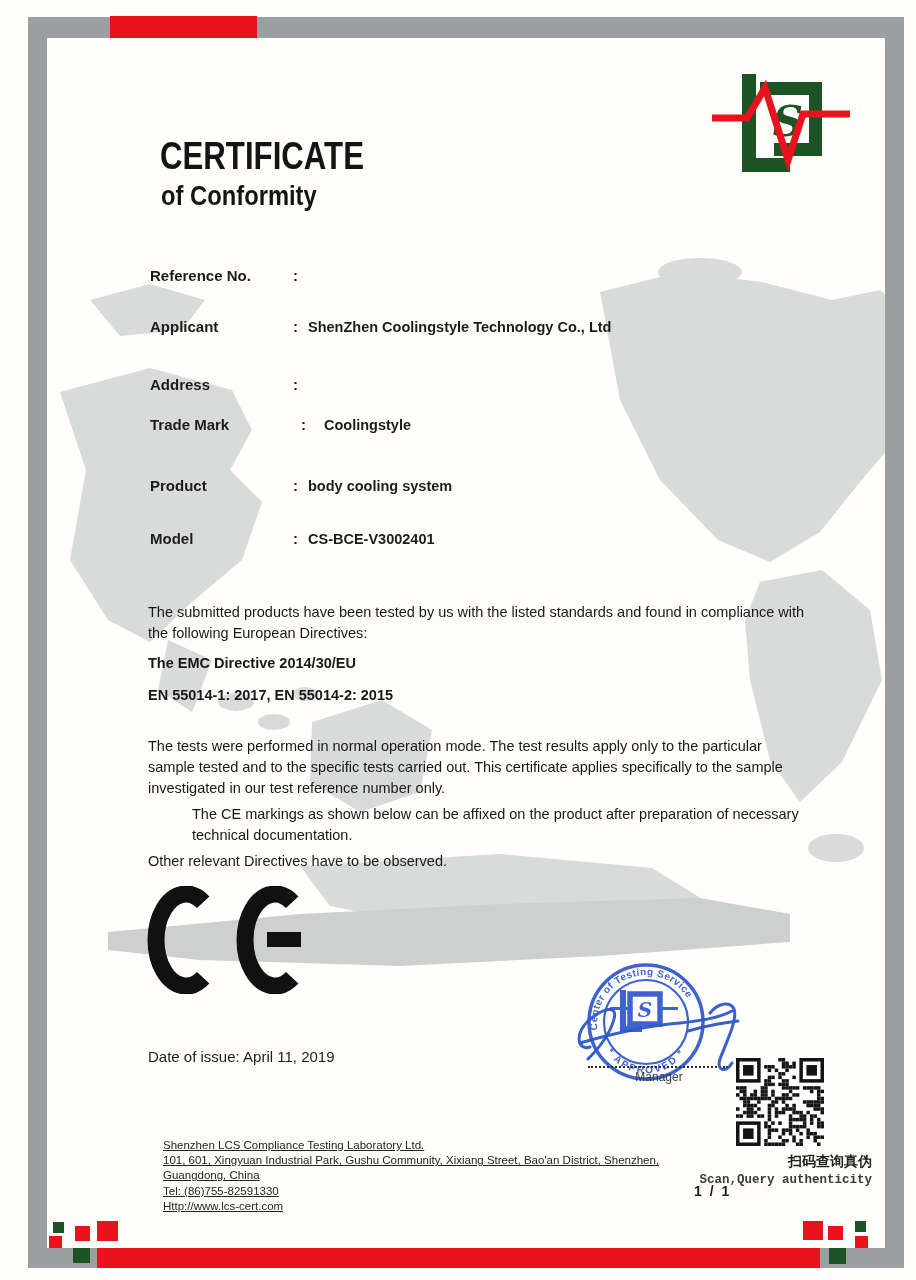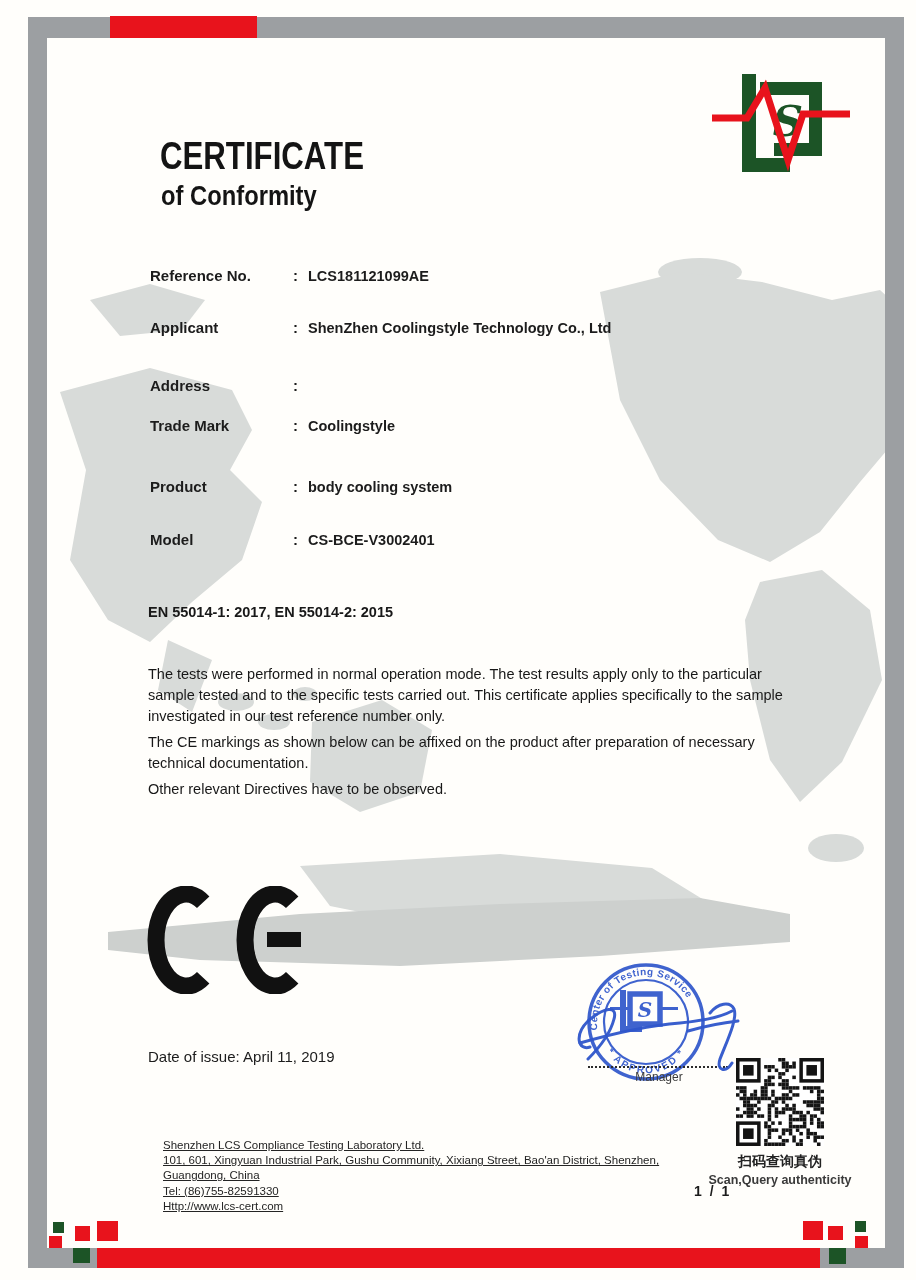--- a/index.html
+++ b/index.html
@@ -37,42 +37,42 @@
   }
   
   .fields { position:absolute; left:150px; top:266px; width:645px; z-index:2; }
   .field-row { display:grid; grid-template-columns:143px 15px 1fr; }
   .field-label { font-weight:bold; font-size:15px; line-height:20px; }
   .field-colon { font-weight:bold; font-size:15px; line-height:20px; }
   .field-value { font-weight:bold; font-size:14.5px; line-height:21px; white-space:pre-line; }
   .field-row:nth-of-type(1){ margin-bottom:31px; }
   .field-row:nth-of-type(2){ margin-bottom:37px; }
   .field-row:nth-of-type(3){ margin-bottom:20px; }
-  .field-row:nth-of-type(4){ margin-bottom:22px; }
+  .field-row:nth-of-type(4){ margin-bottom:22px;gap:8px; }
   .field-row:nth-of-type(5){ margin-bottom:32px;margin-top:40px; }
   
   .bodytext { position:absolute; left:148px; top:602px; width:660px; z-index:2; }
   .bodytext p { font-size:14.5px; line-height:21px; color:#181818; }
   .p-intro    { margin-bottom:9px; }
   .p-directive{ font-weight:bold; margin-bottom:11px; }
-  .p-standards{ font-weight:bold; margin-bottom:41px; }
+  .p-standards{ font-weight:bold; margin-bottom:30px; }
   .p-tests    { margin-bottom:5px; }
-  .p-ce       { margin-bottom:5px; }
+  .p-ce       { margin-bottom:5px;margin-left:44px; }
   
   .ce-mark { position:absolute; left:146px; top:886px; z-index:2; }
   
   .date-line { position:absolute; left:148px; top:1048px; font-size:15px; font-weight:normal; z-index:2; }
   
   .stamp { position:absolute; left:584px; top:960px; z-index:3; opacity:.92; }
   .sig   { position:absolute; left:560px; top:985px; z-index:4; opacity:.95; }
   .sig-dots { position:absolute; left:588px; top:1066px; width:140px; border-top:2.5px dotted #2b2b2b; z-index:3; }
   .manager { position:absolute; left:590px; top:1070px; width:138px; text-align:center;
              font-size:12px; color:#3a3a3a; z-index:3; }
   
-  .qr-block { position:absolute; left:688px; top:1058px; width:184px; text-align:center; z-index:5; }
+  .qr-block { position:absolute; left:688px; top:1058px; width:184px; text-align:right; z-index:5;font-family:Liberation Mono, monospace; }
   .qr-block svg { display:block; margin:0 auto; background:#fff; }
   .qr-zh { margin-top:7px; font-size:14px; font-weight:bold; color:#222; }
   .qr-en { margin-top:2px; font-size:12.5px; font-weight:bold; color:#3a3a3a; }
   
   .footer { position:absolute; left:163px; top:1138px; width:560px; z-index:2;
             font-size:11.5px; line-height:15.2px; color:#242424;text-decoration:underline; }
   .footer-cols { display:grid; grid-template-columns:150px 1fr; }
   .page-num { position:absolute; left:694px; top:1183px; font-size:14px; font-weight:bold;
               letter-spacing:2px; z-index:2; }
 </style>
@@ -133,21 +133,20 @@
     <polyline points="0,48 35,48 53,18 76,90 91,44 138,44" fill="none" stroke="#e8131c" stroke-width="7"></polyline>
   </svg>
 
   <div class="title">CERTIFICATE</div>
   <div class="subtitle">of Conformity</div>
 
   <div class="fields">
     <div class="field-row">
       <span class="field-label">Reference No.</span>
       <span class="field-colon">:</span>
-      <span class="field-value">LCS181121099AE</span>
     </div>
 
     <div class="field-row">
       <span class="field-label">Applicant</span>
       <span class="field-colon">:</span>
       <span class="field-value">ShenZhen Coolingstyle Technology Co., Ltd</span>
     </div>
 
     <div class="field-row">
       <span class="field-label">Address</span>
@@ -167,20 +166,22 @@
     </div>
 
     <div class="field-row">
       <span class="field-label">Model</span>
       <span class="field-colon">:</span>
       <span class="field-value">CS-BCE-V3002401</span>
     </div>
   </div>
 
   <div class="bodytext">
+    <p class="p-intro">The submitted products have been tested by us with the listed standards and found in compliance with the following European Directives:</p>
+    <p class="p-directive">The EMC Directive 2014/30/EU</p>
     <p class="p-standards">EN 55014-1: 2017, EN 55014-2: 2015</p>
     <p class="p-tests">The tests were performed in normal operation mode. The test results apply only to the particular sample tested and to the specific tests carried out. This certificate applies specifically to the sample investigated in our test reference number only.</p>
     <p class="p-ce">The CE markings as shown below can be affixed on the product after preparation of necessary technical documentation.</p>
     <p class="p-other">Other relevant Directives have to be observed.</p>
   </div>
 
   <svg class="ce-mark" width="160" height="108" viewBox="0 0 160 108">
     <g fill="none" stroke="#111" stroke-width="17">
       <path d="M57.2,16.3 A30,46 0 1 0 57.2,91.7"></path>
       <path d="M146.2,16.3 A30,46 0 1 0 146.2,91.7"></path>

